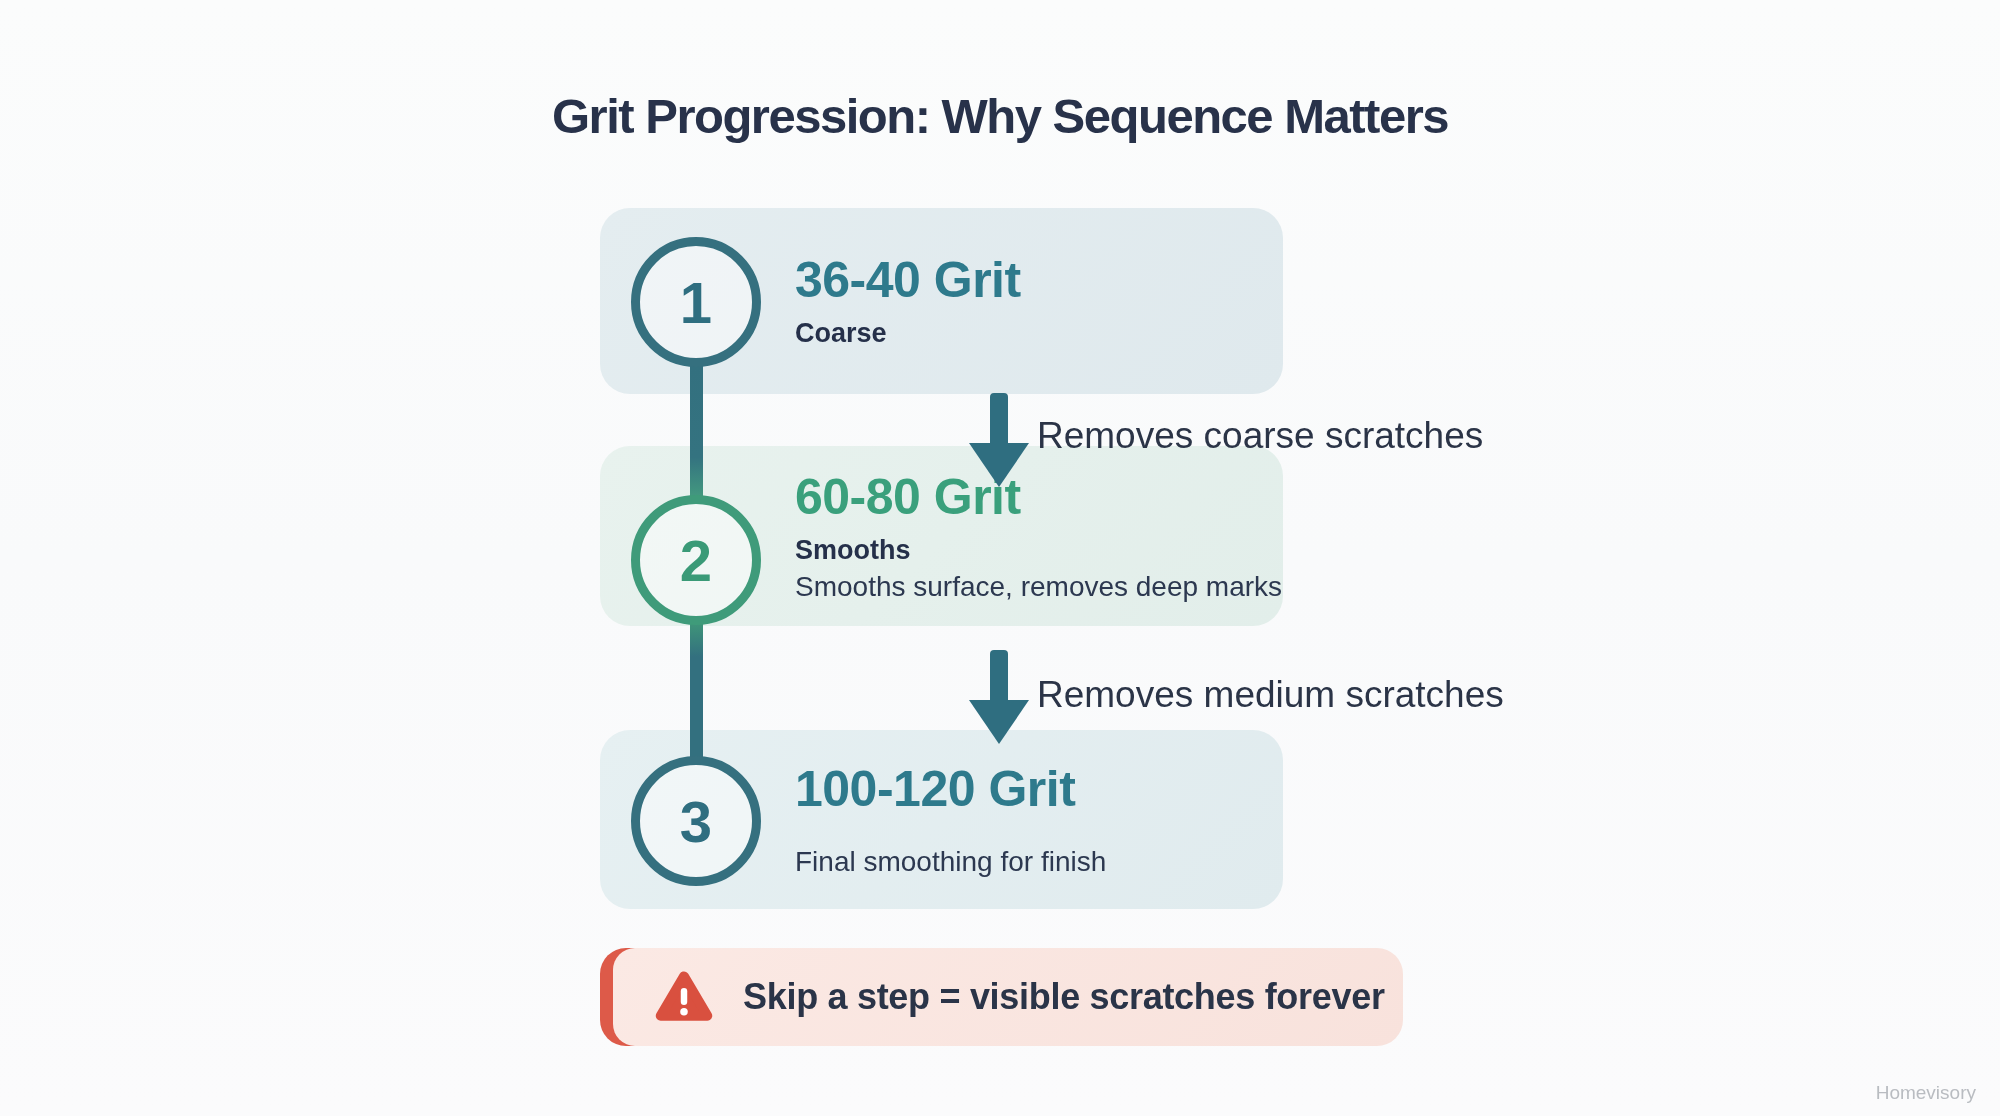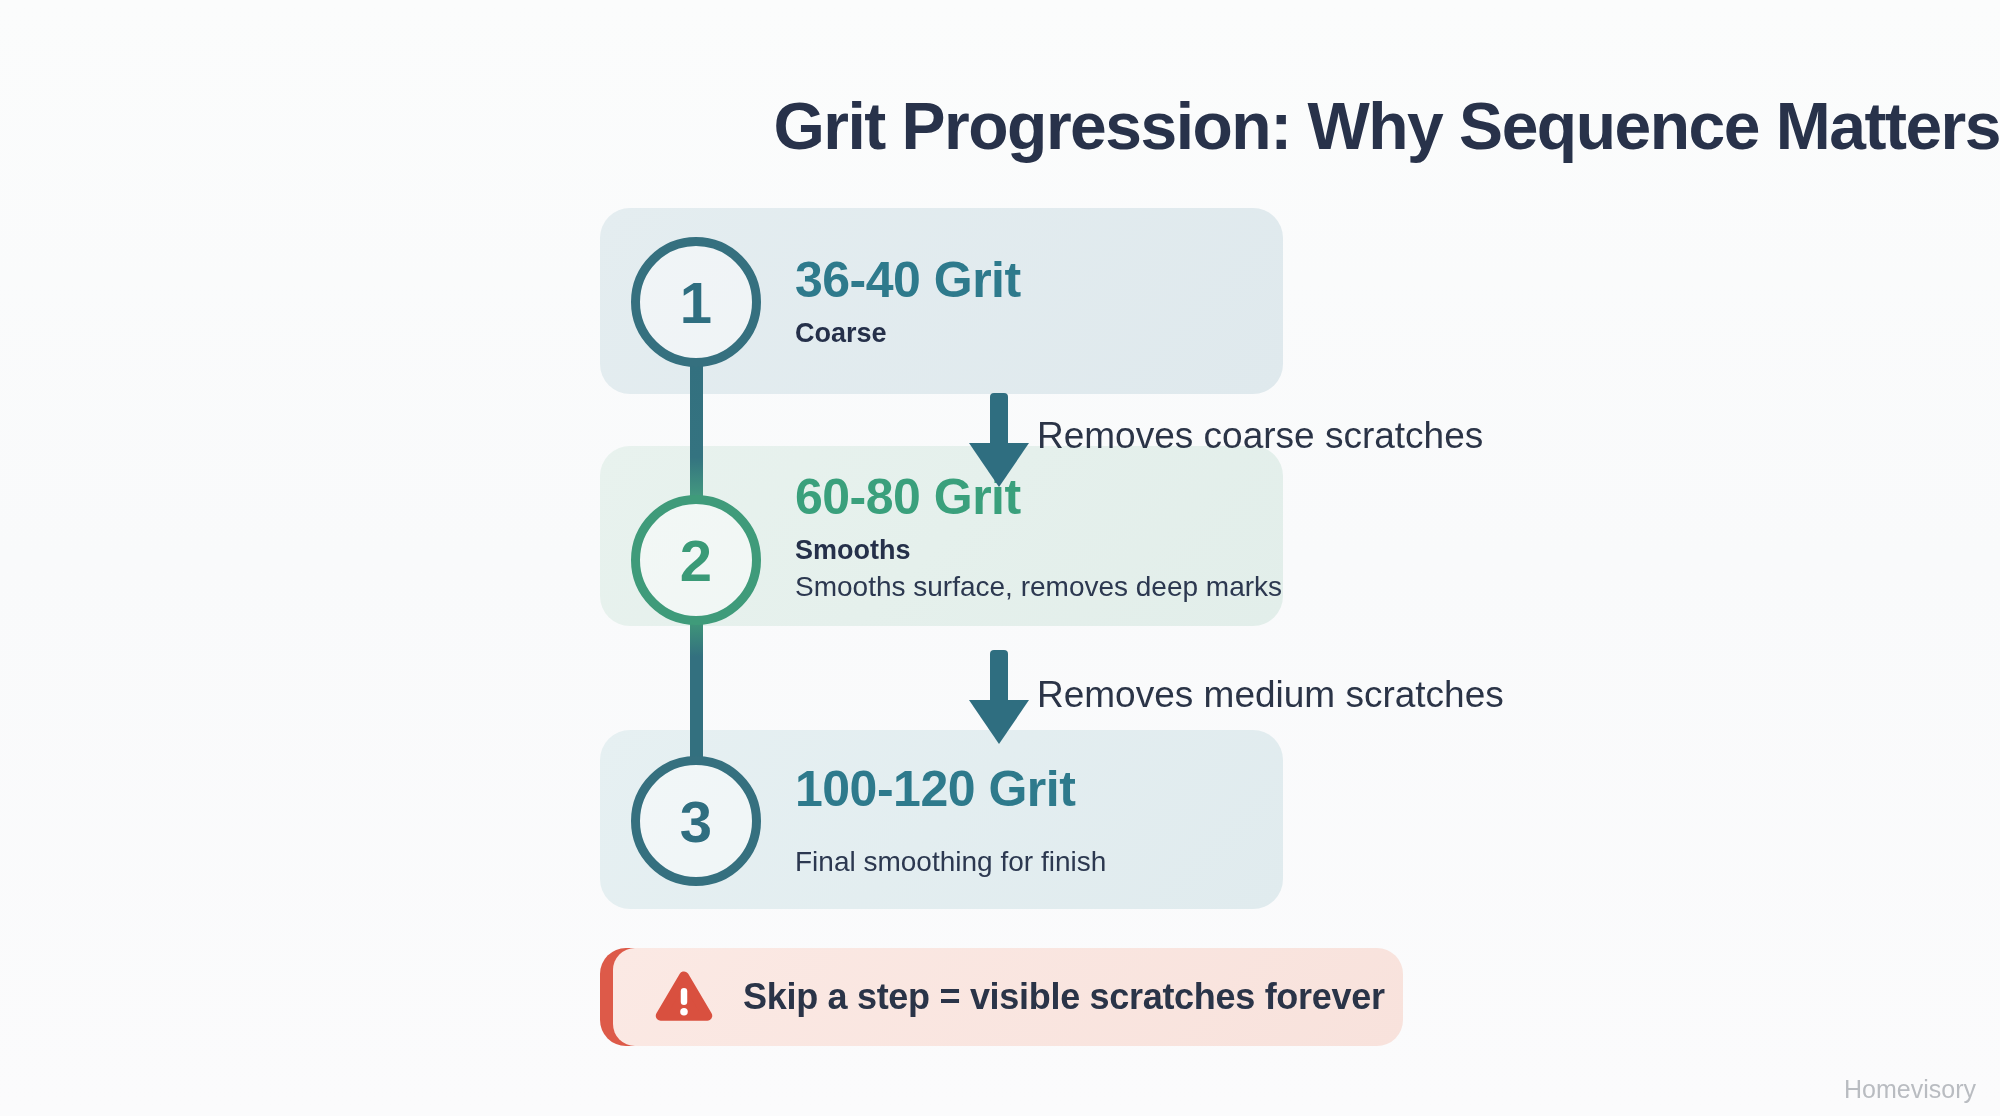--- a/index.html
+++ b/index.html
@@ -12,22 +12,22 @@
     width: 2000px;
     height: 1116px;
     background: linear-gradient(180deg, #fbfcfc 0%, #f9fafb 50%, #fbfbfc 100%);
     overflow: hidden;
   }
 
   
   .title {
     position: absolute;
     top: 88px; left: 0; width: 100%;
-    text-align: right;
-    font-size: 66px;
+    text-align: center;
+    font-size: 49px;
     font-weight: 800;
     letter-spacing: -1.5px;
     color: #28324a;
   }
 
   
   .card {
     position: absolute;
     left: 600px;
     width: 683px;
@@ -152,21 +152,21 @@
     font-size: 36px;
     font-weight: 600;
     letter-spacing: -0.3px;
     color: #2a3448;
   }
 
   
   .watermark {
     position: absolute;
     right: 24px; bottom: 12px;
-    font-size: 25px;
+    font-size: 19px;
     font-weight: 400;
     color: #b9bcc1;
     margin-left: 29px;
   }
 </style>
 </head>
 <body>
 
 <div class="canvas">
 

